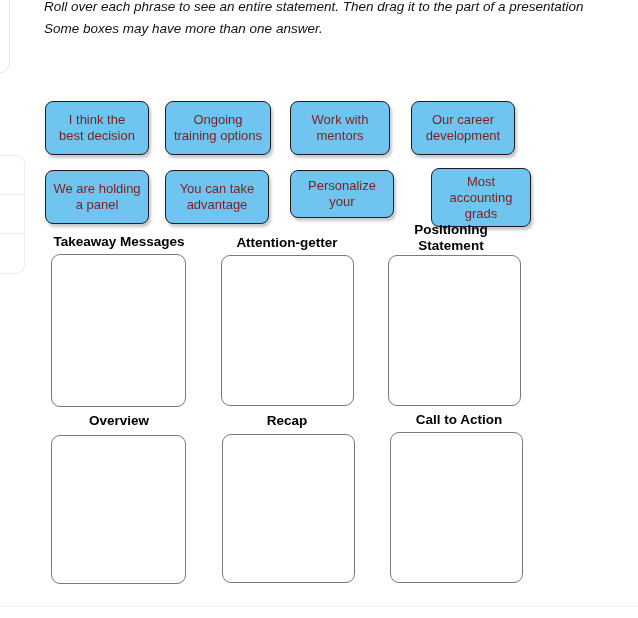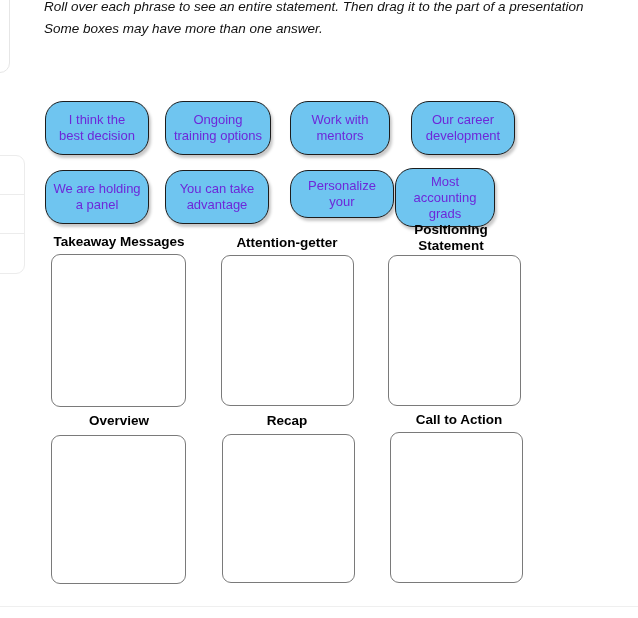--- a/index.html
+++ b/index.html
@@ -59,23 +59,23 @@
     color: #111111;
     white-space: nowrap;
   }
   #instructions .line { display: block; }
 
   
   .chip {
     position: absolute;
     background: #6FC5F0;
     border: 1.6px solid #1d1d1d;
-    border-radius: 18px;
+    border-radius: 8px;
     box-shadow: 2px 3px 3px rgba(0,0,0,0.22);
-    color: #6d28d9;
+    color: #7f1d1d;
     font-size: 13px;
     line-height: 16px;
     text-align: center;
     display: flex;
     align-items: center;
     justify-content: center;
     box-sizing: border-box;
     padding: 2px 4px;
     cursor: move;
     user-select: none;
@@ -148,21 +148,21 @@
 a panel</span>
     </div>
     <div class="chip" style="left: 165px; top: 170px; width: 104px; height: 54px;">
       <span style="white-space: pre-line;">You can take
 advantage</span>
     </div>
     <div class="chip" style="left: 290px; top: 170px; width: 104px; height: 48px;">
       <span style="white-space: pre-line;">Personalize
 your</span>
     </div>
-    <div class="chip" style="left: 395px; top: 168px; width: 100px; height: 59px;">
+    <div class="chip" style="left: 431px; top: 168px; width: 100px; height: 59px;">
       <span style="white-space: pre-line;">Most
 accounting
 grads</span>
     </div>
   </div>
 
 <div id="zones-layer">
     <div class="zone-label" style="left: 44px; top: 234px; width: 150px; white-space: pre-line;">Takeaway Messages</div>
     <div class="dropzone" style="left: 51px; top: 254px; width: 135px; height: 153px;"></div>
     <div class="zone-label" style="left: 215px; top: 235px; width: 144px; white-space: pre-line;">Attention-getter</div>

